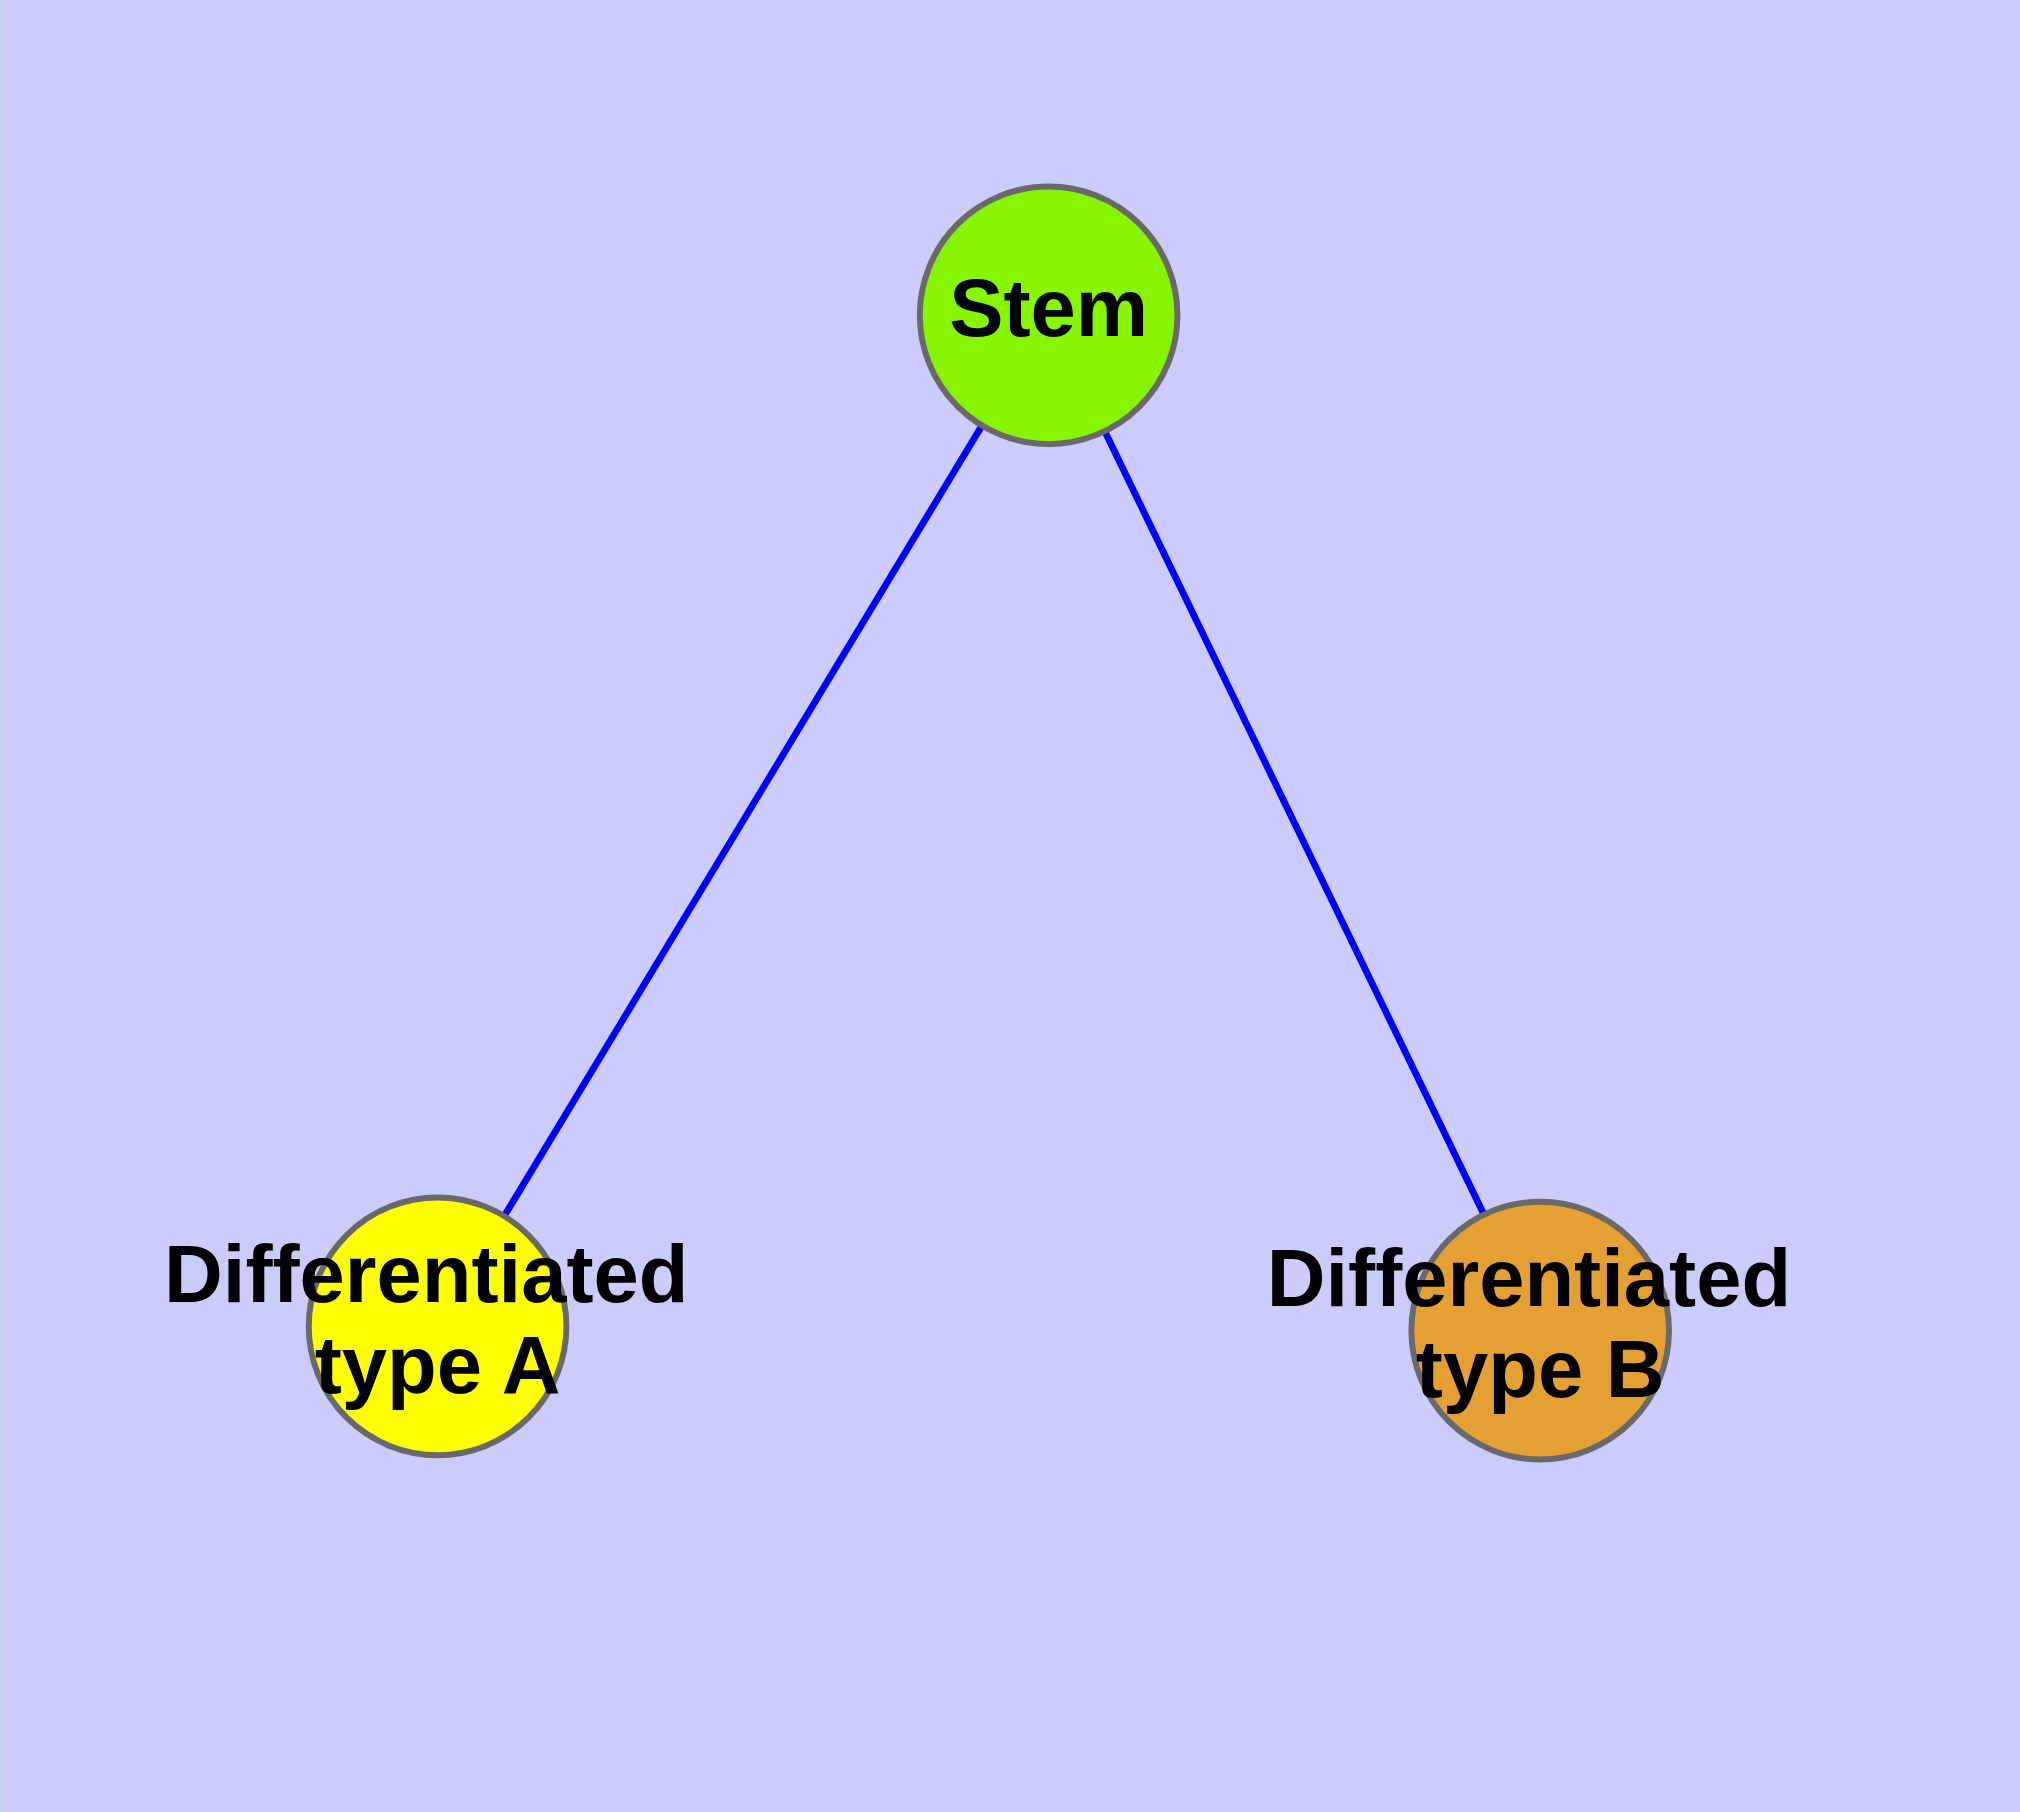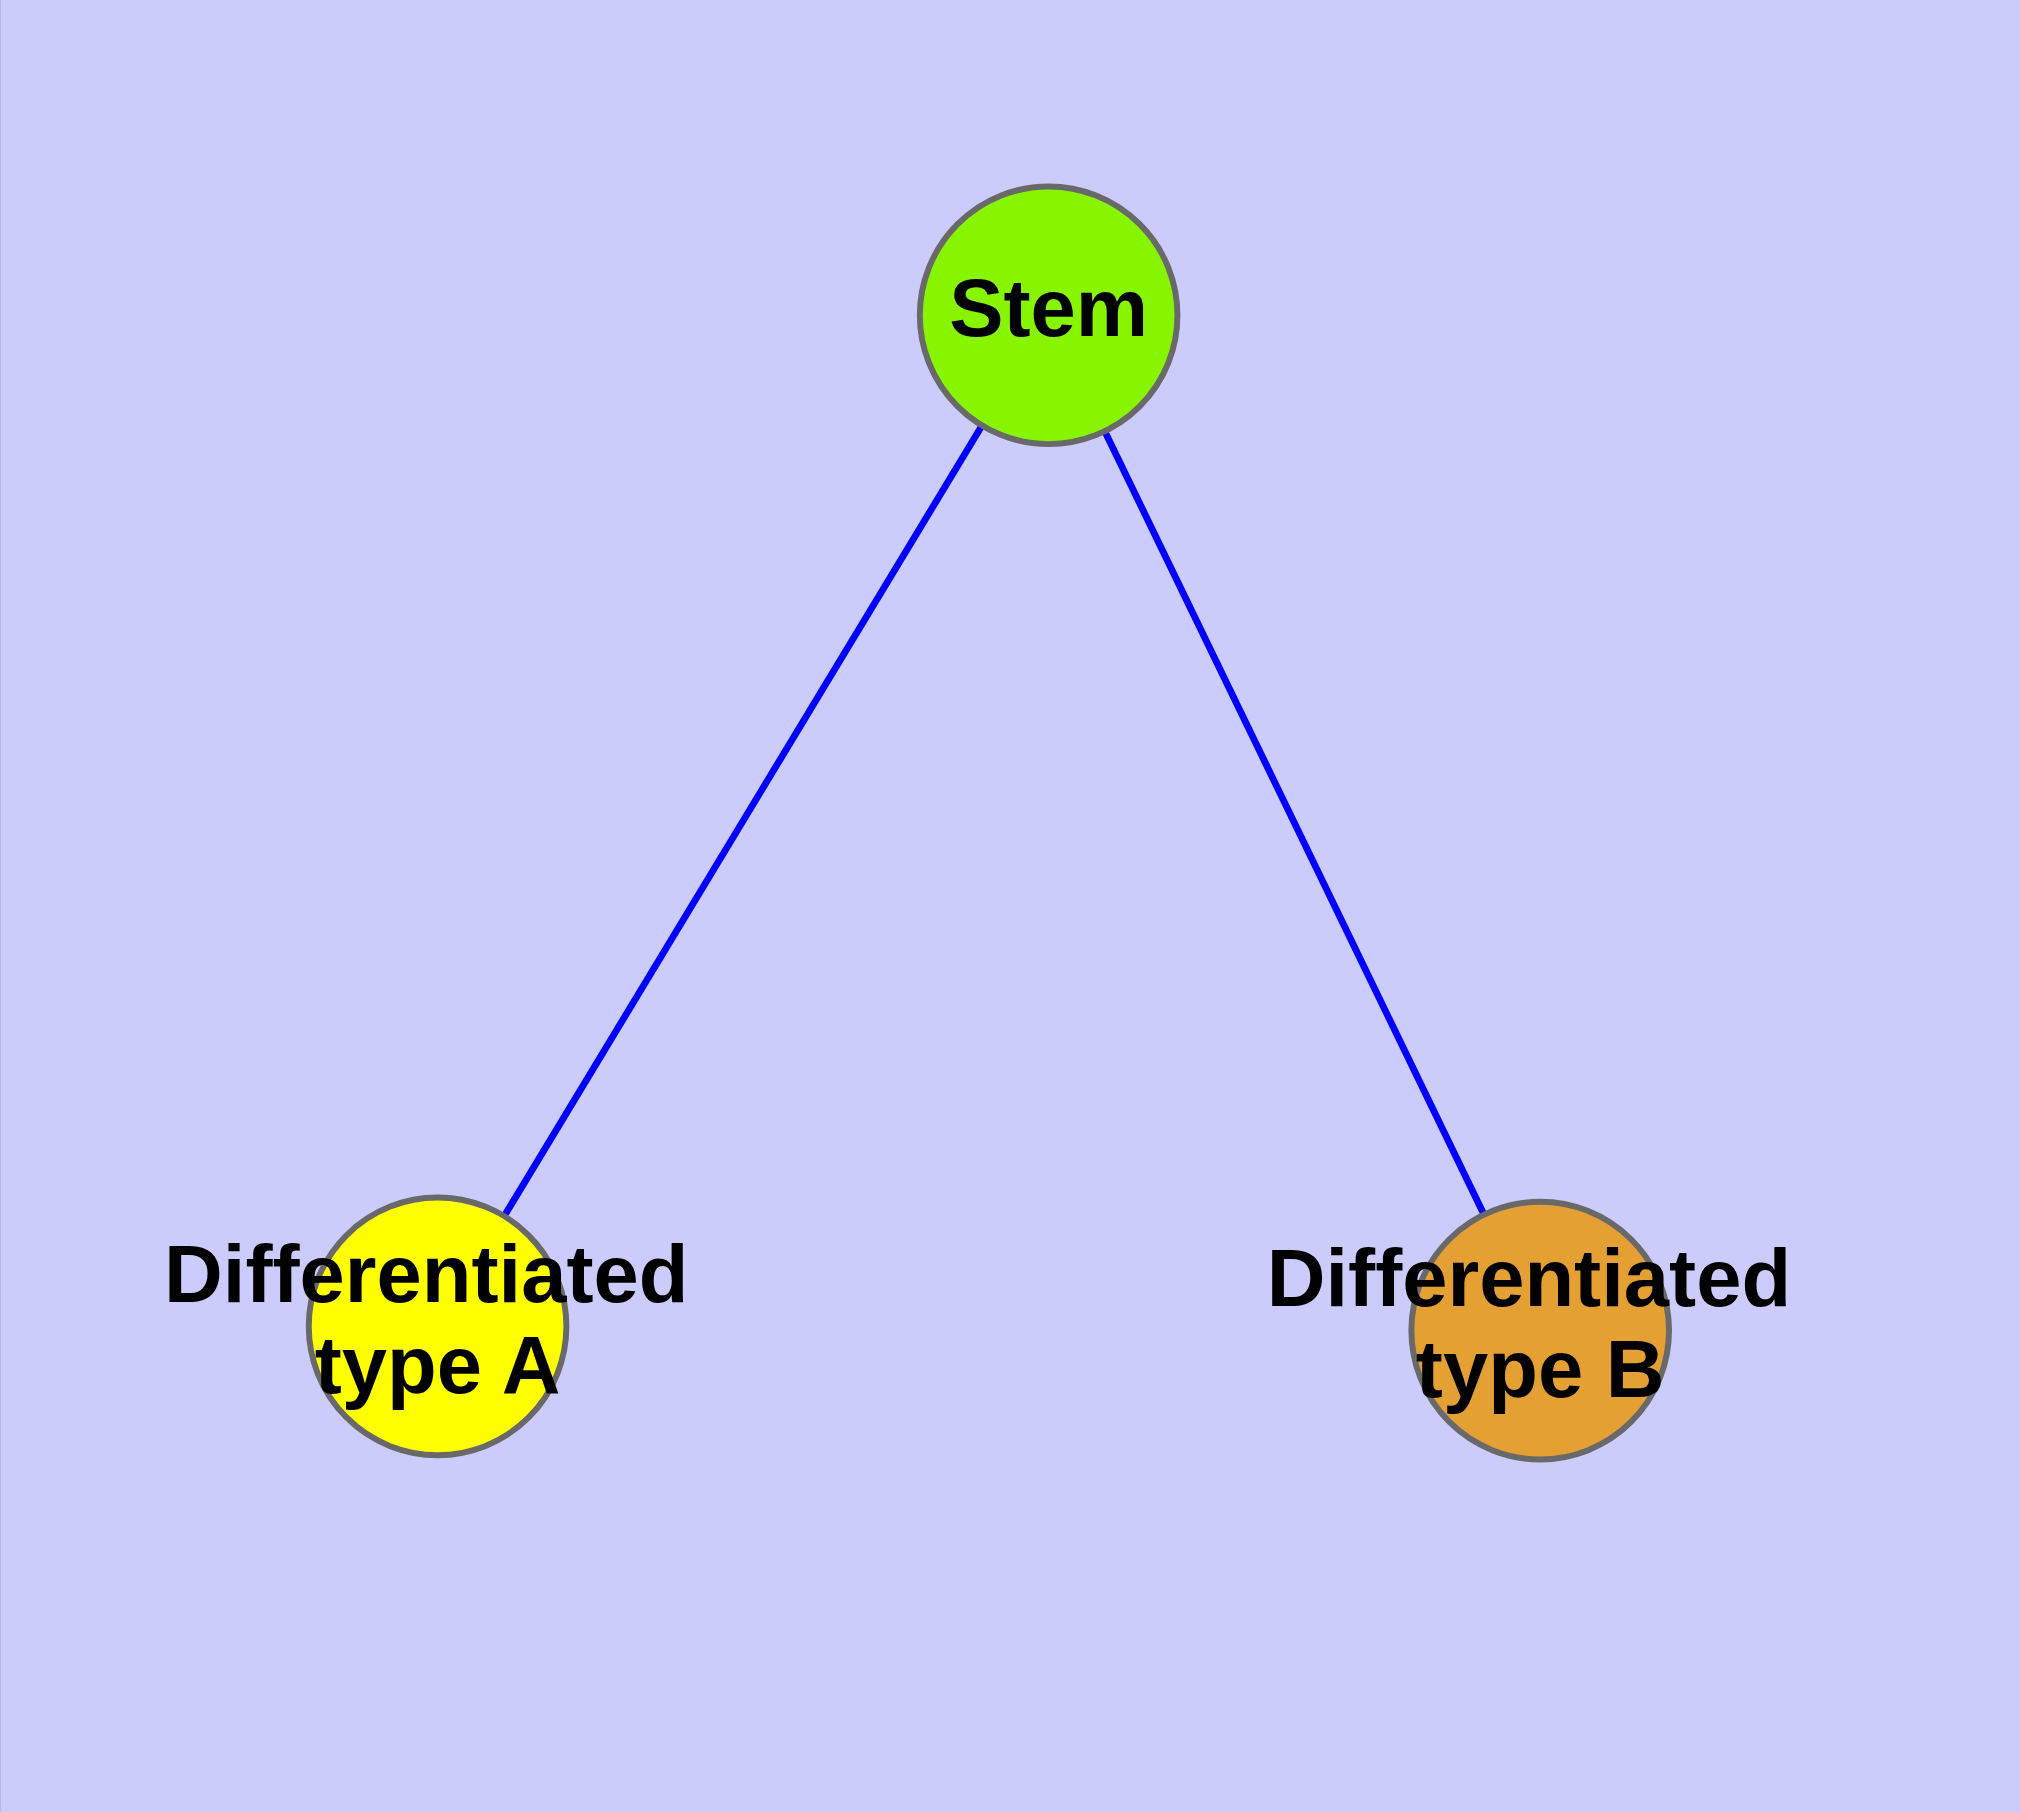--- a/index.html
+++ b/index.html
@@ -26,21 +26,21 @@
     font-family: "Liberation Sans", sans-serif;
     font-weight: bold;
     fill: #000000;
     text-anchor: middle;
     dominant-baseline: middle;
   }
 </style>
 </head>
 <body>
 
-<div id="canvas" style="width: 1992px; height: 1812px; background: #737373;">
+<div id="canvas" style="width: 1992px; height: 1812px; background: #86efac;">
   <svg id="graph-svg" viewBox="0 0 2384 2138" style="width: 2021px; height: 1812px;">
 
     <rect id="bg-rect" x="0" y="0" width="2384" height="2138" fill="#ccccfc"></rect>
 
     <g id="edges-group">
       <line id="edge-stem-diff-a" x1="1158.380116795243" y1="502.0881007812413" x2="594.6198832047569" y2="1434.9118992187587" stroke="#0000ff" stroke-width="8" stroke-linecap="butt"></line>
       <line id="edge-stem-diff-b" x1="1303.2351090105267" y1="508.8097596458807" x2="1750.7648909894733" y2="1433.1902403541192" stroke="#0000ff" stroke-width="8" stroke-linecap="butt"></line>
     </g>
 
     <g id="nodes-group">

